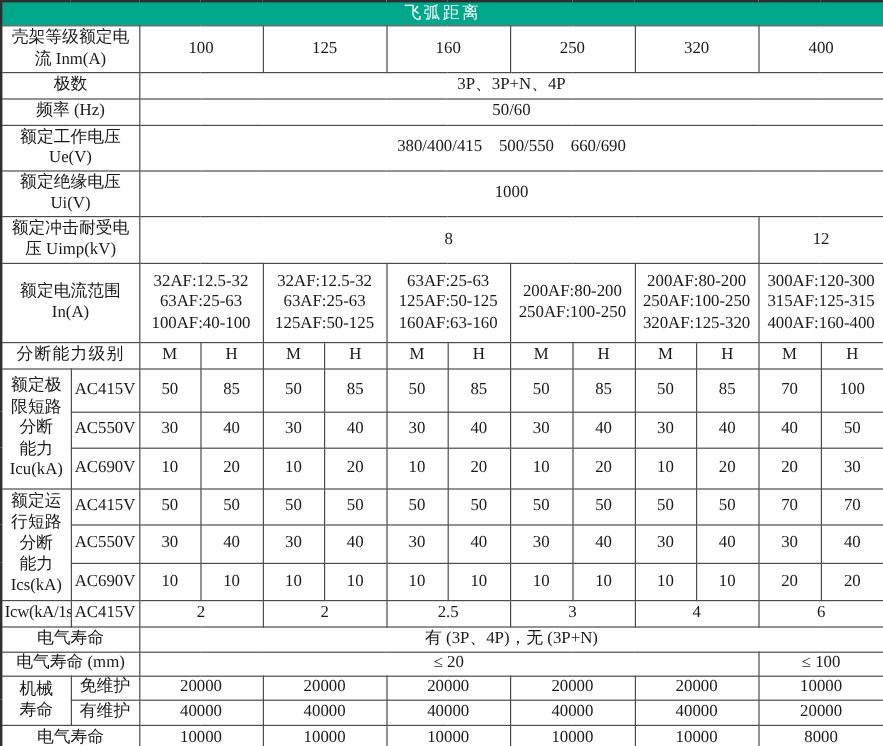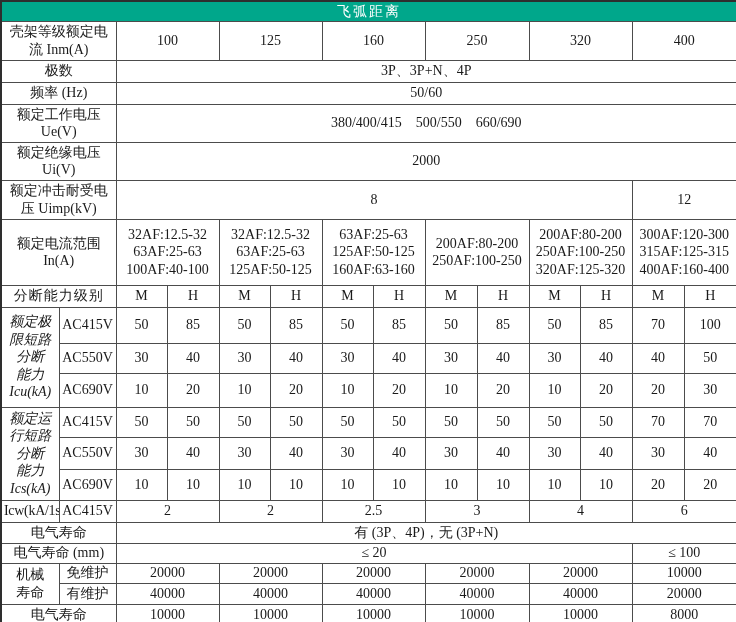--- a/index.html
+++ b/index.html
@@ -32,21 +32,21 @@
     color:var(--header-text);
     font-size:15px;
     letter-spacing:2px;
     border-bottom:1px solid var(--outer-border);
   }
   td.lbl{font-size:14px;}
   td.lbl-wide{letter-spacing:1px;}
   td.sub{font-size:13.5px;margin-left:28px;}
   td.range{font-size:13px;line-height:1.45;}
   td.tiny{font-size:11px;letter-spacing:-0.3px;padding:0 1px;}
-  td.vlabel{line-height:1.3;font-size:13.5px;font-style:italic;}
+  td.vlabel{line-height:1.3;font-size:13.5px;}
 </style>
 </head>
 <body>
 
 <table class="spec">
   <colgroup>
     <col style="width:58px">
       <col style="width:57px">
     <col style="width:51px">
       <col style="width:52px">
@@ -90,21 +90,21 @@
 
   <tr style="height:38px">
     <td colspan="2" class="lbl">额定工作电压
 Ue(V)</td>
     <td colspan="12">380/400/415    500/550    660/690</td>
   </tr>
 
   <tr style="height:38px">
     <td colspan="2" class="lbl">额定绝缘电压
 Ui(V)</td>
-    <td colspan="12">2000</td>
+    <td colspan="12">1000</td>
   </tr>
 
   <tr style="height:39px">
     <td colspan="2" class="lbl">额定冲击耐受电
 压 Uimp(kV)</td>
     <td colspan="10">8</td>
     <td colspan="2">12</td>
   </tr>
 
   <tr style="height:66px">

